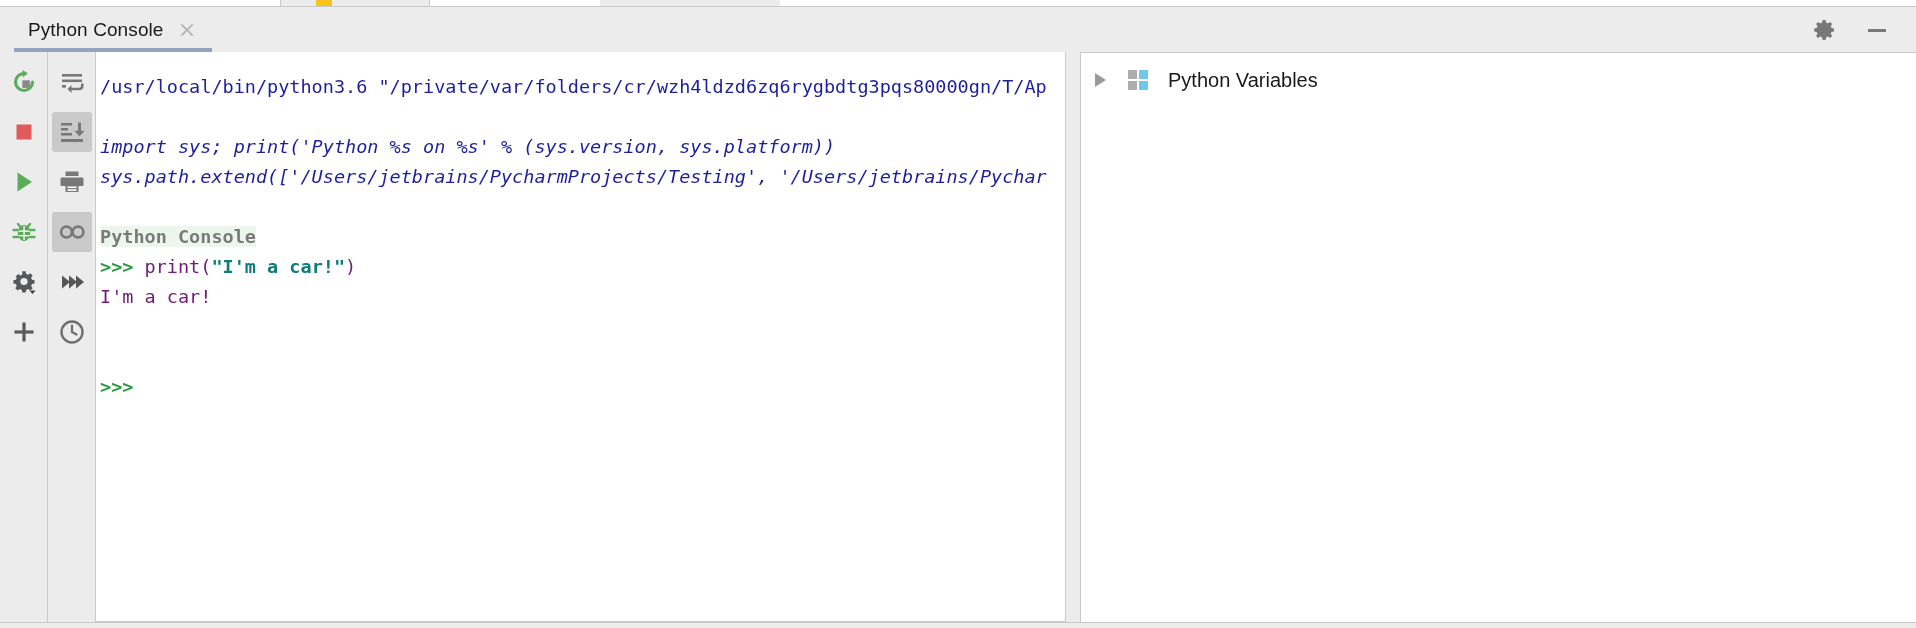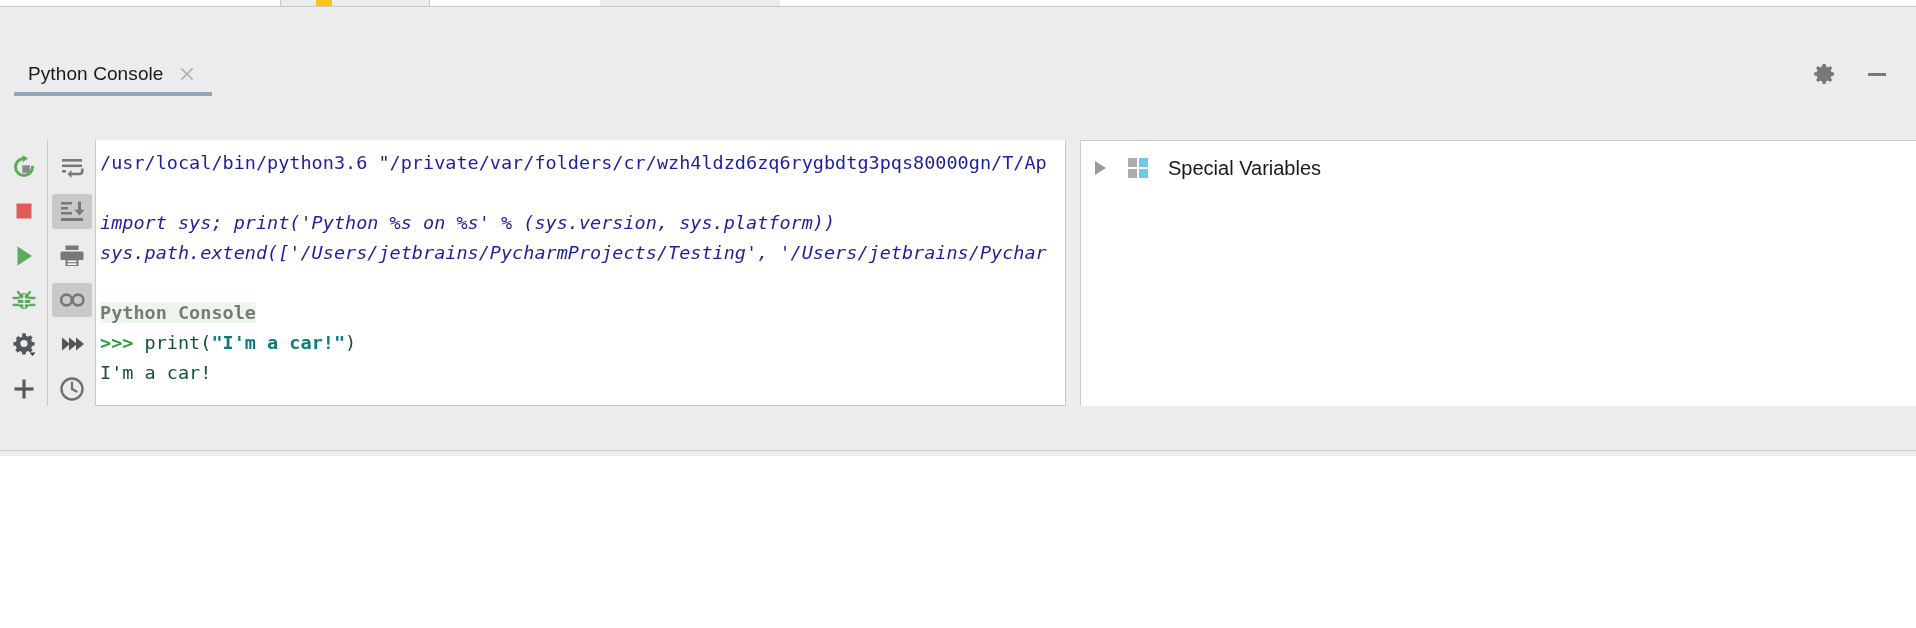--- a/index.html
+++ b/index.html
@@ -9,25 +9,24 @@
     width: 1916px;
     height: 628px;
     overflow: hidden;
     background: #ffffff;
     font-family: "Liberation Sans", sans-serif;
   }
 
   #app {
     position: relative;
     width: 1916px;
-    height: 456px;
+    height: 628px;
     background: #ececec;
     display: flex;
     flex-direction: column;
-    gap: 44px;
   }
 
   
   .top-sliver {
     height: 7px;
     width: 100%;
     background: #ffffff;
     position: relative;
     flex: 0 0 auto;
     border-bottom: 1px solid #c8c8c8;
@@ -161,35 +160,35 @@
     padding-right: 14px;
   }
   .console {
     flex: 1 1 auto;
     background: #ffffff;
     border: 1px solid #c9c9c9;
     border-top: none;
     border-left: none;
     overflow: hidden;
     position: relative;
-    padding: 8px 0 0 0;
+    padding: 20px 0 0 0;
   }
   .console-inner {
     font-family: "DejaVu Sans Mono", "Liberation Mono", monospace;
     font-size: 18.5px;
     line-height: 30px;
     white-space: pre;
     padding-left: 4px;
   }
   .ln { height: 30px; }
   .ln.blank { height: 30px; }
   .c-path   { color: #1f1f9e; }
   .c-code   { color: #1f1f9e; font-style: italic; }
   .c-prompt { color: #2a9a3f; font-weight: bold; }
-  .c-plain  { color: #14532d; margin-top: 32px; }
+  .c-plain  { color: #701a75; margin-top: 32px; }
   .c-string { color: #0c7c7c; font-weight: bold; }
   .c-banner {
     color: #7a7a7a;
     font-weight: bold;
     background: #edf6ed;
   }
 
   
   .console-scroll-h {
     position: absolute;
@@ -422,20 +421,20 @@
 
     <div class="vars-panel">
       <div class="vars-row">
         <span class="tri"></span>
         <span class="grid-icon">
           <i class="gi-gray"></i>
             <i class="gi-blue"></i>
             <i class="gi-gray"></i>
             <i class="gi-blue"></i>
         </span>
-        <span class="vars-label">Special Variables</span>
+        <span class="vars-label">Python Variables</span>
       </div>
     </div>
 
   </div>
 
   <div class="bottom-edge"></div>
 </div>
 
 </body></html>

